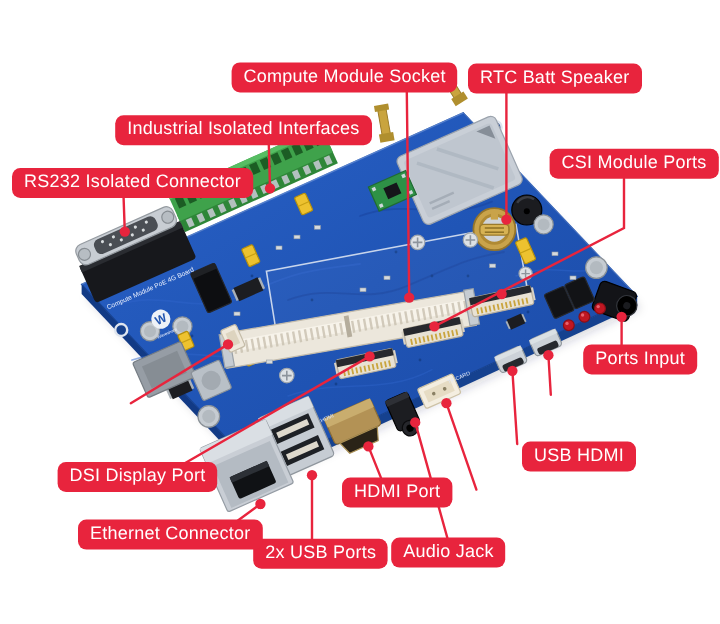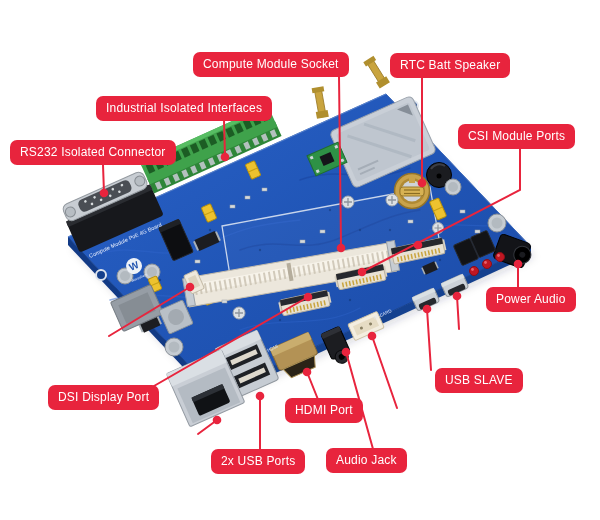--- a/index.html
+++ b/index.html
@@ -1,19 +1,19 @@
 <!DOCTYPE html>
 <html><head>
 <meta charset="utf-8">
 <style>
   html,body{margin:0;padding:0;background:#fff;}
   #stage{position:relative;width:600px;height:520px;background:#ffffff;overflow:hidden;
          font-family:"Liberation Sans",sans-serif;}
   #boardsvg{position:absolute;left:0;top:0;}
-  .callout{position:absolute;background:#e8243d;color:#fff;font-size:12px;line-height:16px;
+  .callout{position:absolute;background:#e8243d;color:#fff;font-size:15px;line-height:16px;
            padding:4px 10px 5px 10px;border-radius:7px;white-space:nowrap;letter-spacing:.2px;
            z-index:5;}
 </style>
 </head>
 <body>
 
 <div id="stage">
 
 <svg id="boardsvg" width="600" height="520" viewBox="0 0 600 520">
   <defs>
@@ -440,20 +440,21 @@
     <circle cx="308" cy="297" r="4.3"></circle>
         <circle cx="190" cy="287" r="4.3"></circle>
   </g>
 </svg>
 
 <div class="callout" style="left:193px;top:52px">Compute Module Socket</div>
 <div class="callout" style="left:390px;top:53px">RTC Batt Speaker</div>
 <div class="callout" style="left:96px;top:96px">Industrial Isolated Interfaces</div>
 <div class="callout" style="left:458px;top:124px">CSI Module Ports</div>
 <div class="callout" style="left:10px;top:140px">RS232 Isolated Connector</div>
-<div class="callout" style="left:486px;top:287px">Power Audio</div>
-<div class="callout" style="left:435px;top:368px">USB SLAVE</div>
+<div class="callout" style="left:486px;top:287px">Ports Input</div>
+<div class="callout" style="left:435px;top:368px">USB HDMI</div>
 <div class="callout" style="left:326px;top:448px">Audio Jack</div>
 <div class="callout" style="left:285px;top:398px">HDMI Port</div>
 <div class="callout" style="left:211px;top:449px">2x USB Ports</div>
+<div class="callout" style="left:65px;top:433px">Ethernet Connector</div>
 <div class="callout" style="left:48px;top:385px">DSI Display Port</div>
 
 </div>
 
 </body></html>

